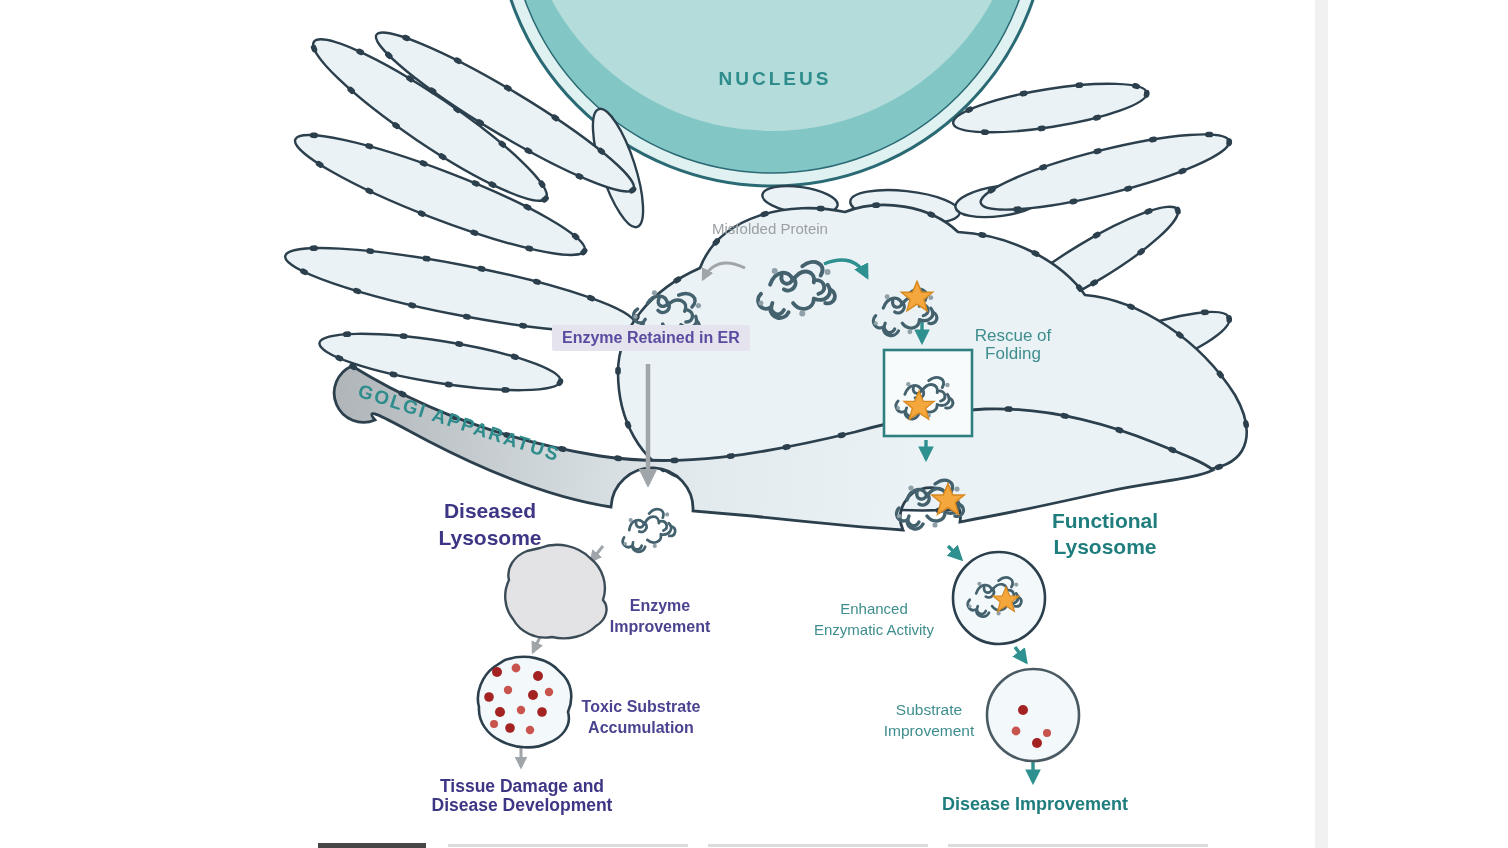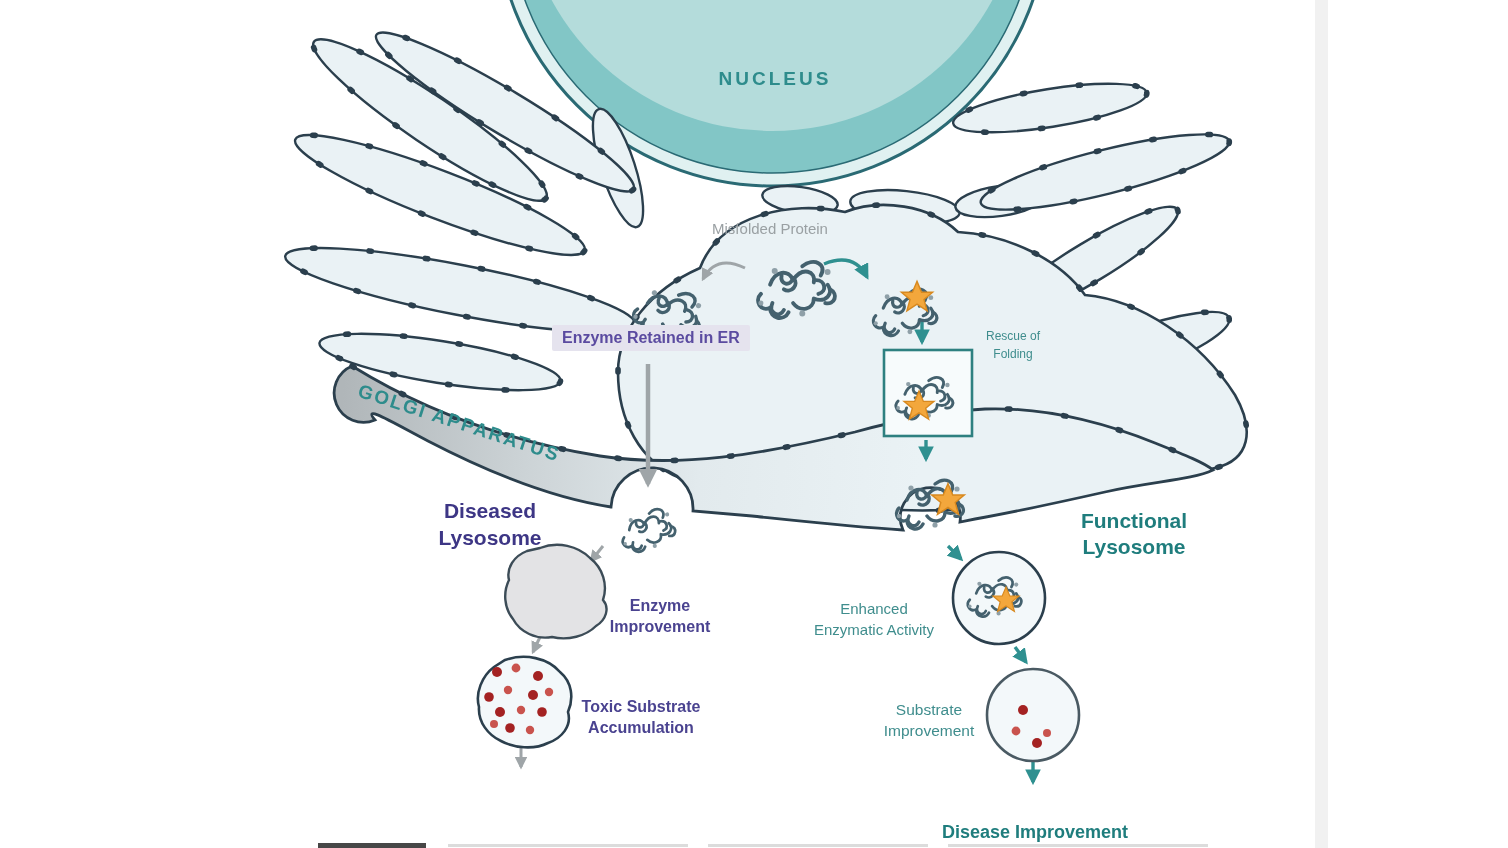--- a/index.html
+++ b/index.html
@@ -29,29 +29,29 @@
   .dotD{fill:var(--substrate_red);} .dotL{fill:var(--substrate_red_light);}
   .g0{stop-color:var(--golgi_gray);} .g1{stop-color:var(--golgi_mid);} .g2{stop-color:#e2eaed;} .g3{stop-color:var(--er_fill);}
 
   
   .lbl{position:absolute;white-space:nowrap;text-align:center;transform:translateX(-50%);}
   .nucleus-lbl{color:var(--teal_heading);font-size:19px;font-weight:bold;letter-spacing:3px;}
   .er-lbl{color:var(--teal_heading);font-size:17px;font-weight:bold;letter-spacing:1px;line-height:22px;}
   .misfolded-lbl{color:var(--gray_label);font-size:15px;}
   .retained-lbl{position:absolute;left:552px;top:325px;background:var(--retained_bg);
                 color:var(--retained_text);font-size:16px;font-weight:bold;padding:4px 10px;border-radius:2px;text-align:right;}
-  .rescue-lbl{color:var(--teal_body);font-size:12px;line-height:18px;}
+  .rescue-lbl{color:var(--teal_body);font-size:17px;line-height:18px;}
   .golgi-lbl{position:absolute;left:362px;top:380px;transform:rotate(18deg);transform-origin:0 0;
              color:var(--teal_heading);font-size:19px;font-weight:bold;letter-spacing:2px;}
   .diseased-lbl{color:var(--purple_dark);font-size:21px;font-weight:bold;line-height:27px;margin-left:16px;}
   .purple-sub{color:var(--purple_body);font-size:16px;font-weight:600;line-height:21px;}
   .tissue-lbl{color:var(--purple_dark);font-size:17.5px;font-weight:bold;line-height:19px;}
   .functional-lbl{color:var(--teal_dark);font-size:21px;font-weight:bold;line-height:26px;}
   .teal-sub{color:var(--teal_body);font-size:15px;line-height:21px;}
-  .improvement-lbl{color:var(--teal_dark);font-size:18px;font-weight:bold;margin-top:28px;}
+  .improvement-lbl{color:var(--teal_dark);font-size:18px;font-weight:bold;}
 
   
   .caption-strip{position:absolute;left:318px;top:843px;width:900px;height:5px;}
   .caption-strip .dark{position:absolute;left:0;top:0;width:108px;height:5px;background:#474747;}
   .caption-strip .lt{position:absolute;top:1px;height:3px;background:#dcdcdc;}
   .edge-strip{position:absolute;right:0;top:0;width:13px;height:848px;background:#f1f1f1;}
 </style>
 </head>
 <body>
 
@@ -249,22 +249,26 @@
 <div class="lbl purple-sub" style="left:660px;top:595px">
   <div>Enzyme</div>
   <div>Improvement</div>
 </div>
 
 <div class="lbl purple-sub" style="left:641px;top:696px">
   <div>Toxic Substrate</div>
   <div>Accumulation</div>
 </div>
 
-
-<div class="lbl functional-lbl" style="left:1134px;top:508px">
+<div class="lbl tissue-lbl" style="left:522px;top:777px">
+  <div>Tissue Damage and</div>
+  <div>Disease Development</div>
+</div>
+
+<div class="lbl functional-lbl" style="left:1105px;top:508px">
   <div>Functional</div>
   <div>Lysosome</div>
 </div>
 
 <div class="lbl teal-sub" style="left:874px;top:598px">
   <div>Enhanced</div>
   <div>Enzymatic Activity</div>
 </div>
 
 <div class="lbl teal-sub" style="left:929px;top:699px;font-size:15.5px">

